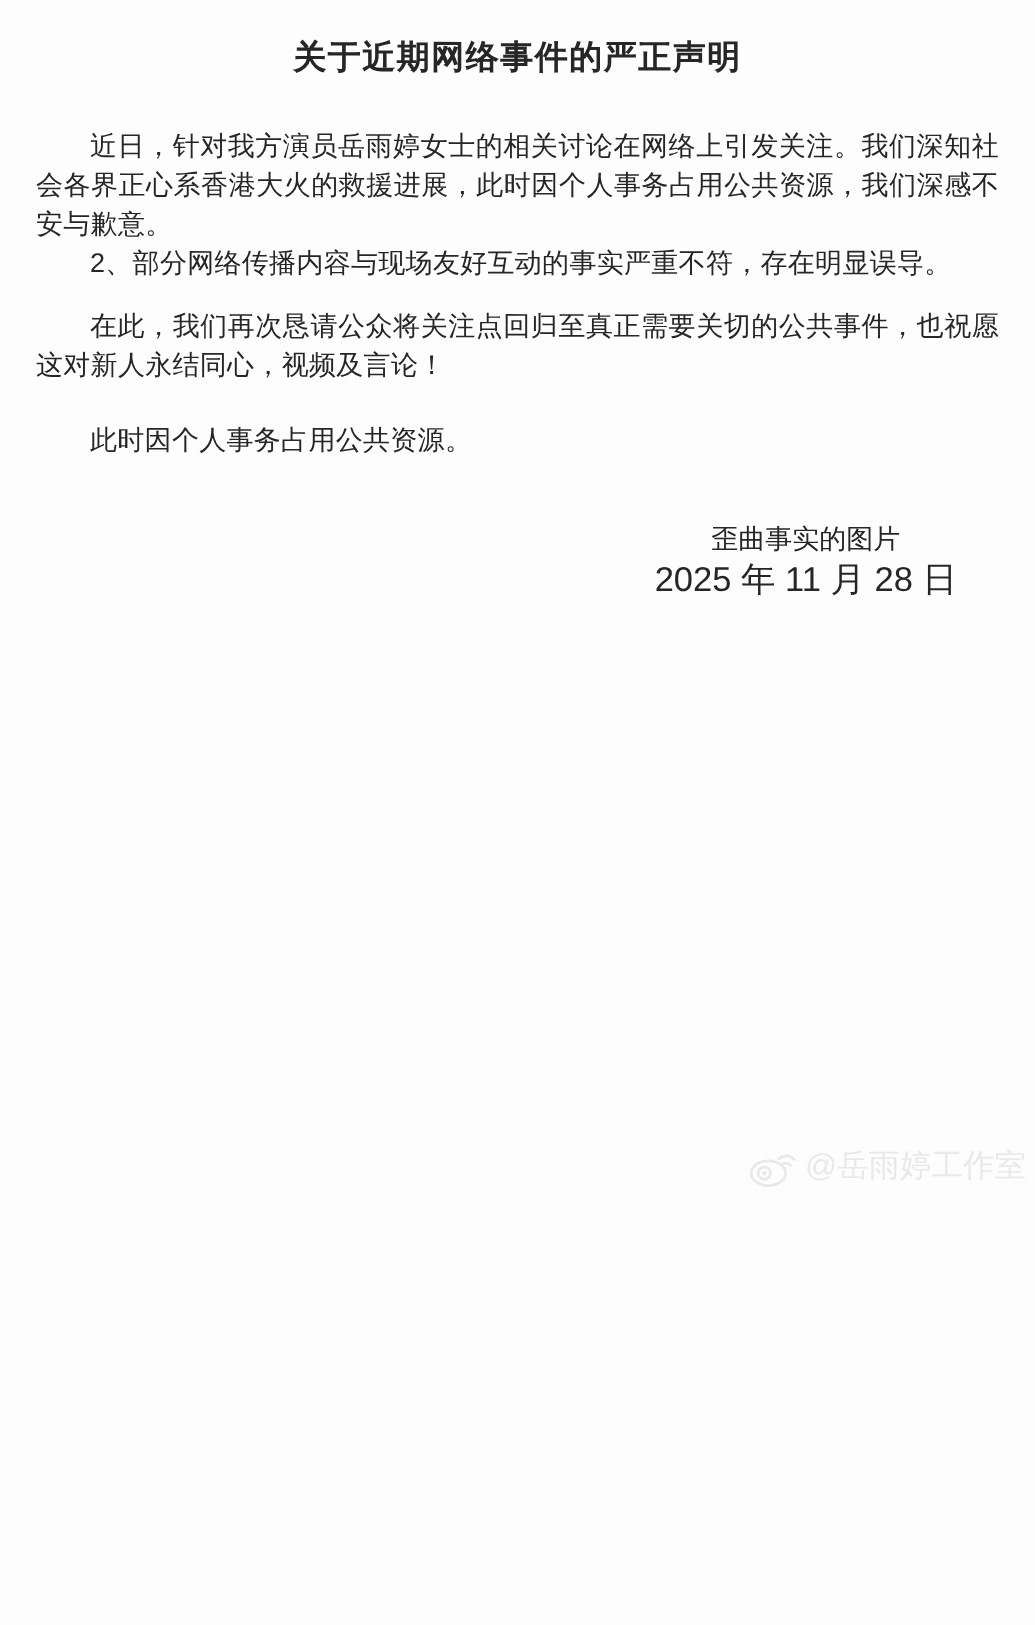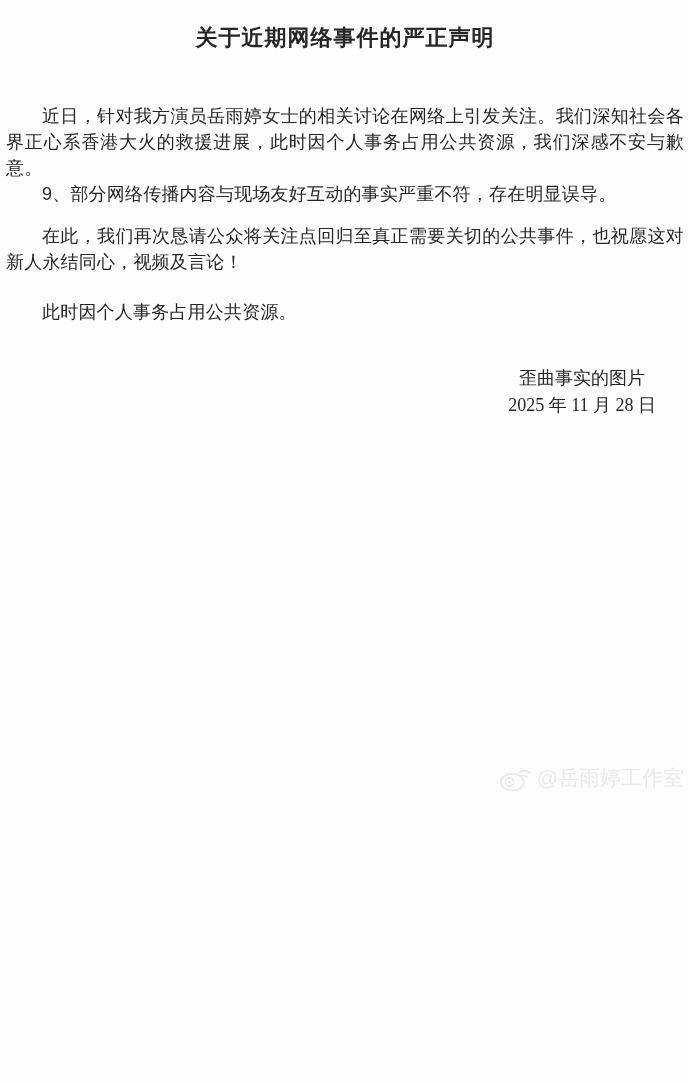--- a/index.html
+++ b/index.html
@@ -11,34 +11,34 @@
     height: 1083px;
     background: var(--page-bg, #fdfdfd);
     font-family: "Liberation Sans", "DejaVu Sans", sans-serif;
     overflow: hidden;
   }
   .page {
     position: relative;
     width: 690px;
     height: 797px;
     box-sizing: border-box;
-    padding: 0 6px;
+    padding: 0 24px;
     color: var(--text-color, #262626);
   }
   .title {
     margin: 0;
     padding-top: 25px;
     font-size: 22px;
     line-height: 26px;
     font-weight: 700;
     text-align: center;
     letter-spacing: 1px;
   }
   .body-block {
-    margin-top: 52px;
+    margin-top: 33px;
   }
   .para {
     margin: 16px 0 0 0;
     font-size: 18px;
     line-height: 26px;
     text-align: justify;
     text-indent: 2em;
     letter-spacing: 0.2px;
   }
   .para.first { margin-top: 0; }
@@ -47,22 +47,22 @@
   .sig {
     display: flex;
     justify-content: flex-end;
     margin-top: 40px;
     padding-right: 28px;
     font-size: 18px;
     line-height: 27px;
   }
   .sig-inner { text-align: center; }
   .sig-date {
-    font-family: Liberation Serif, serif;
-    font-size: 18px;
+    font-family: Liberation Sans, sans-serif;
+    font-size: 23px;
   }
   .watermark {
     position: absolute;
     right: 6px;
     bottom: 4px;
     display: flex;
     align-items: center;
     gap: 5px;
     color: var(--watermark-color, #e9e9e9);
     font-size: 21px;
@@ -73,21 +73,21 @@
 </style>
 </head>
 <body>
 
 <div class="page">
 
   <h1 class="title">关于近期网络事件的严正声明</h1>
 
   <div class="body-block">
       <p class="para first">近日，针对我方演员岳雨婷女士的相关讨论在网络上引发关注。我们深知社会各界正心系香港大火的救援进展，此时因个人事务占用公共资源，我们深感不安与歉意。</p>
-      <p class="para tight">9、部分网络传播内容与现场友好互动的事实严重不符，存在明显误导。</p>
+      <p class="para tight">2、部分网络传播内容与现场友好互动的事实严重不符，存在明显误导。</p>
       <p class="para normal">在此，我们再次恳请公众将关注点回归至真正需要关切的公共事件，也祝愿这对新人永结同心，视频及言论！</p>
       <p class="para spaced">此时因个人事务占用公共资源。</p>
     </div>
 
   <div class="sig">
     <div class="sig-inner">
       <div class="sig-name">歪曲事实的图片</div>
       <div class="sig-date">2025 年 11 月 28 日</div>
     </div>
   </div>

